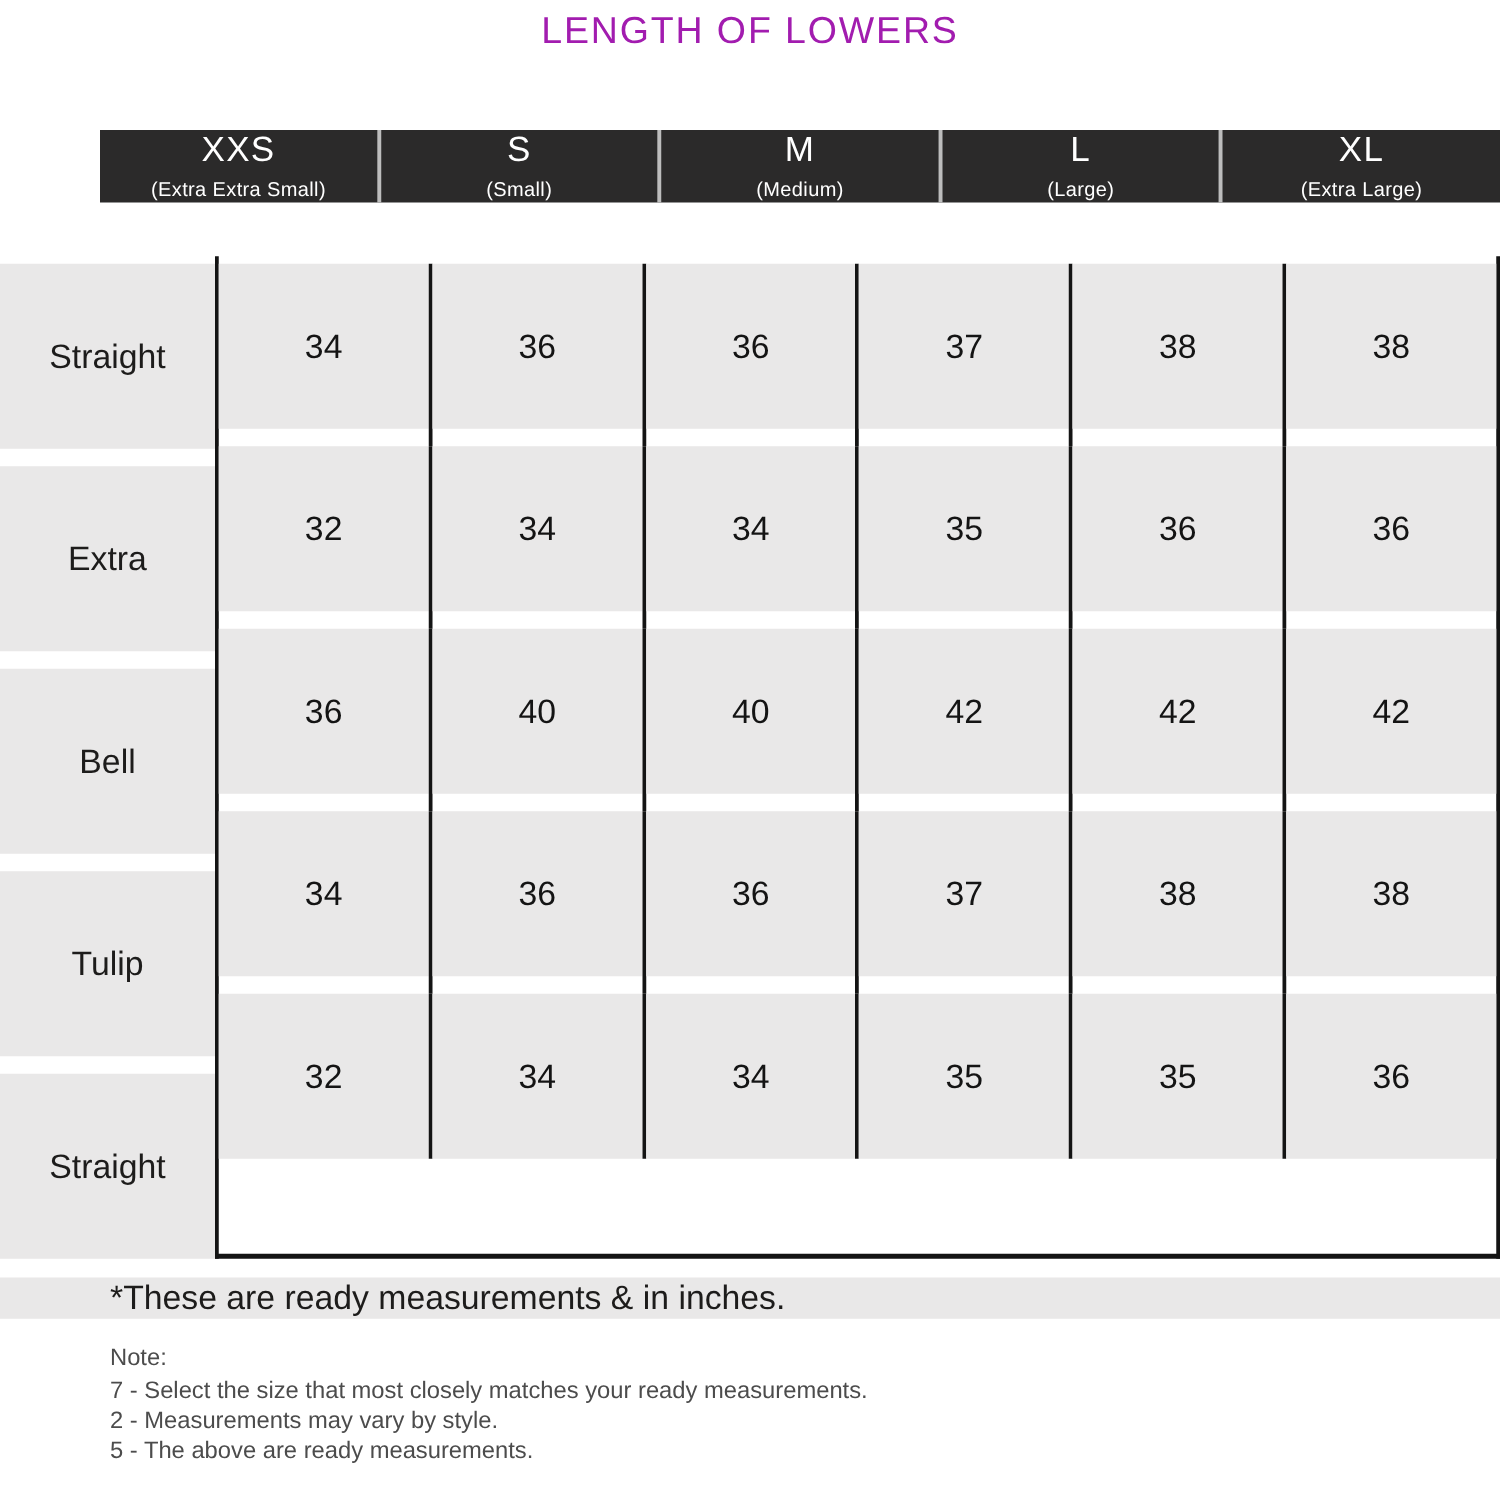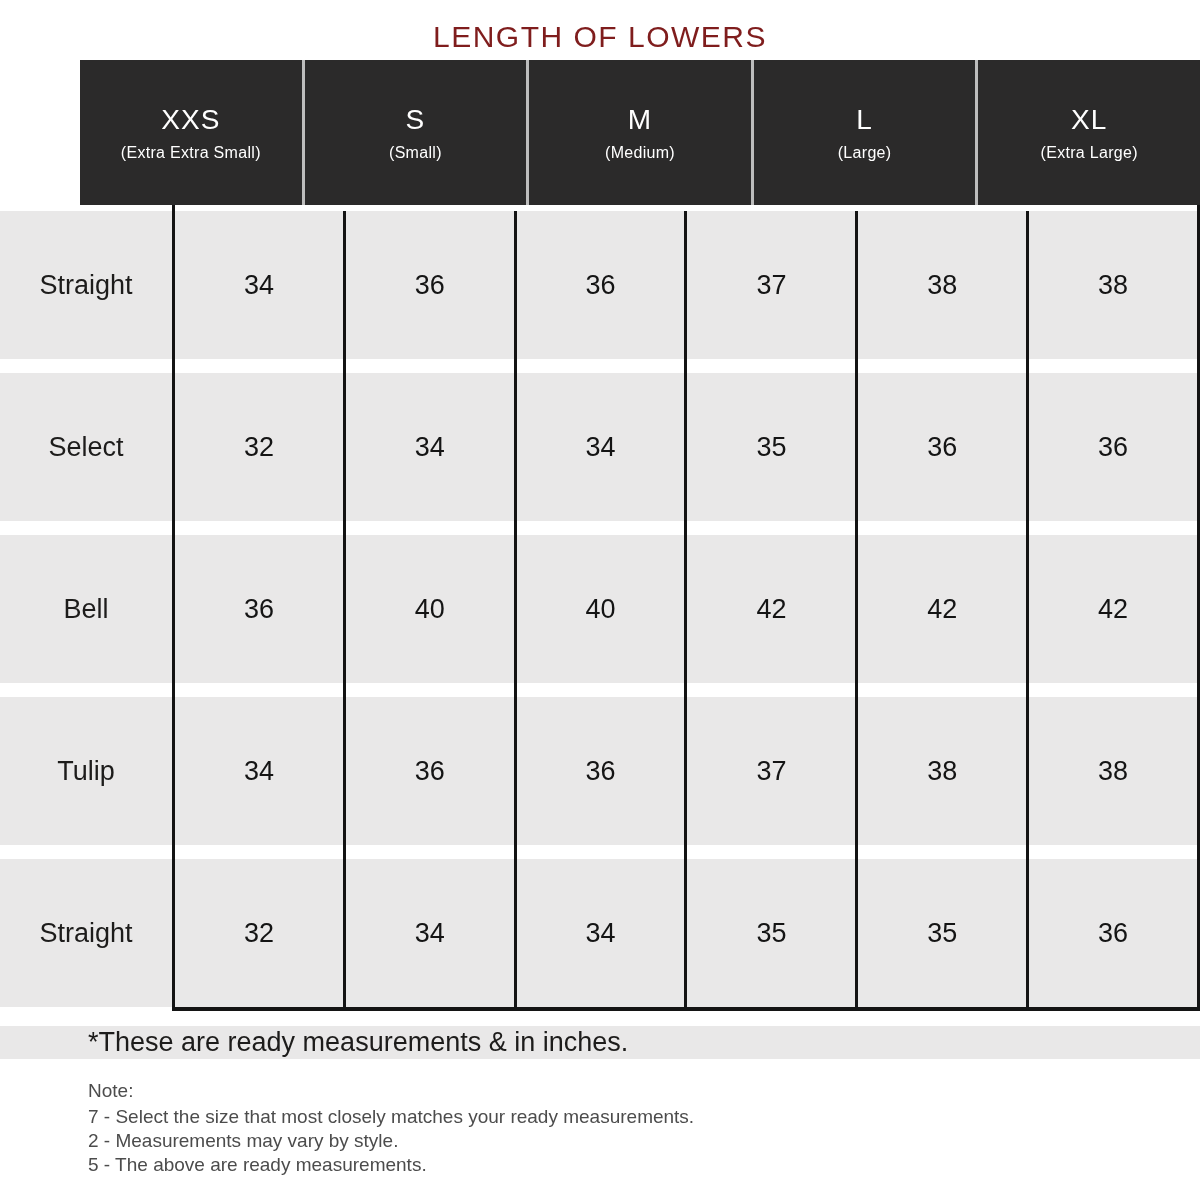--- a/index.html
+++ b/index.html
@@ -2,30 +2,30 @@
 <html><head>
 <meta charset="utf-8">
 <style>
   html,body { margin:0; padding:0; background:#ffffff; }
   body { width:1200px; height:1200px; font-family:"Liberation Sans", sans-serif; color:#1d1c1b; }
   * { box-sizing:border-box; }
 
   .page { width:1200px; }
 
   .title {
-    padding-top:20px;
+    padding-top:8px;
     height:60px;
     text-align:center;
     font-size:30px;
     letter-spacing:1.5px;
-    color:#7f1d1d;
+    color:#a21caf;
   }
 
   
-  .header-row { display:flex; margin-left:80px; height:145px; }
+  .header-row { display:flex; margin-left:80px; height:145px;align-items:center; }
   .hcell {
     flex:1;
     background:#2b2a2a;
     color:#ffffff;
     display:flex;
     flex-direction:column;
     align-items:center;
     justify-content:center;
     gap:8px;
   }
@@ -53,21 +53,21 @@
     border-left:3px solid #141414;
     border-right:3px solid #141414;
     border-bottom:4px solid #141414;
     padding-top:6px;
   }
   .data-row { display:flex; }
   .data-cell { flex:1; padding-bottom:14px; }
   .data-row:last-child .data-cell { padding-bottom:0; }
   .data-cell + .data-cell { border-left:3px solid #141414; }
   .band {
-    height:148px;
+    height:132px;
     background:#e9e8e8;
     display:flex;
     align-items:center;
     justify-content:center;
     font-size:27px;
     color:#141414;
   }
 
   .footnote-strip {
     margin-top:15px;
@@ -110,21 +110,21 @@
     </div>
     <div class="hcell">
       <div class="abbr">XL</div>
       <div class="full">(Extra Large)</div>
     </div>
   </div>
 
   <div class="tbody">
     <div class="label-col">
       <div class="label-cell">Straight</div>
-      <div class="label-cell">Select</div>
+      <div class="label-cell">Extra</div>
       <div class="label-cell">Bell</div>
       <div class="label-cell">Tulip</div>
       <div class="label-cell">Straight</div>
     </div>
 
     <div class="data-grid">
       <div class="data-row">
         <div class="data-cell">
             <div class="band">34</div>
           </div>

